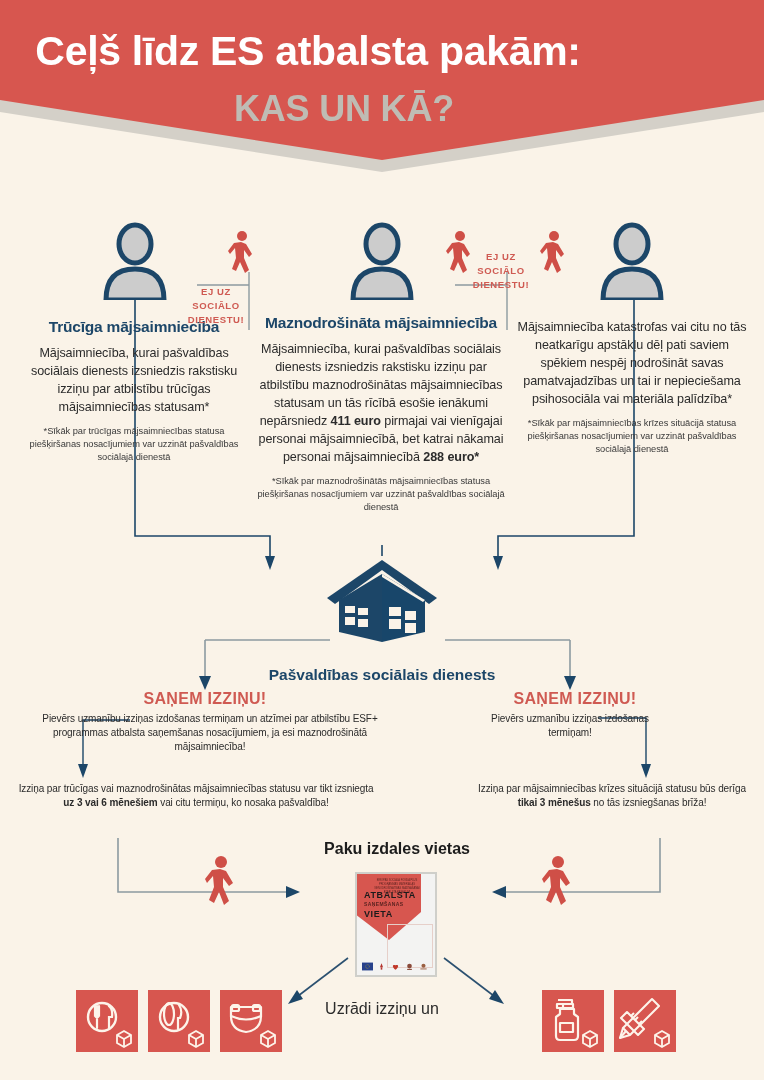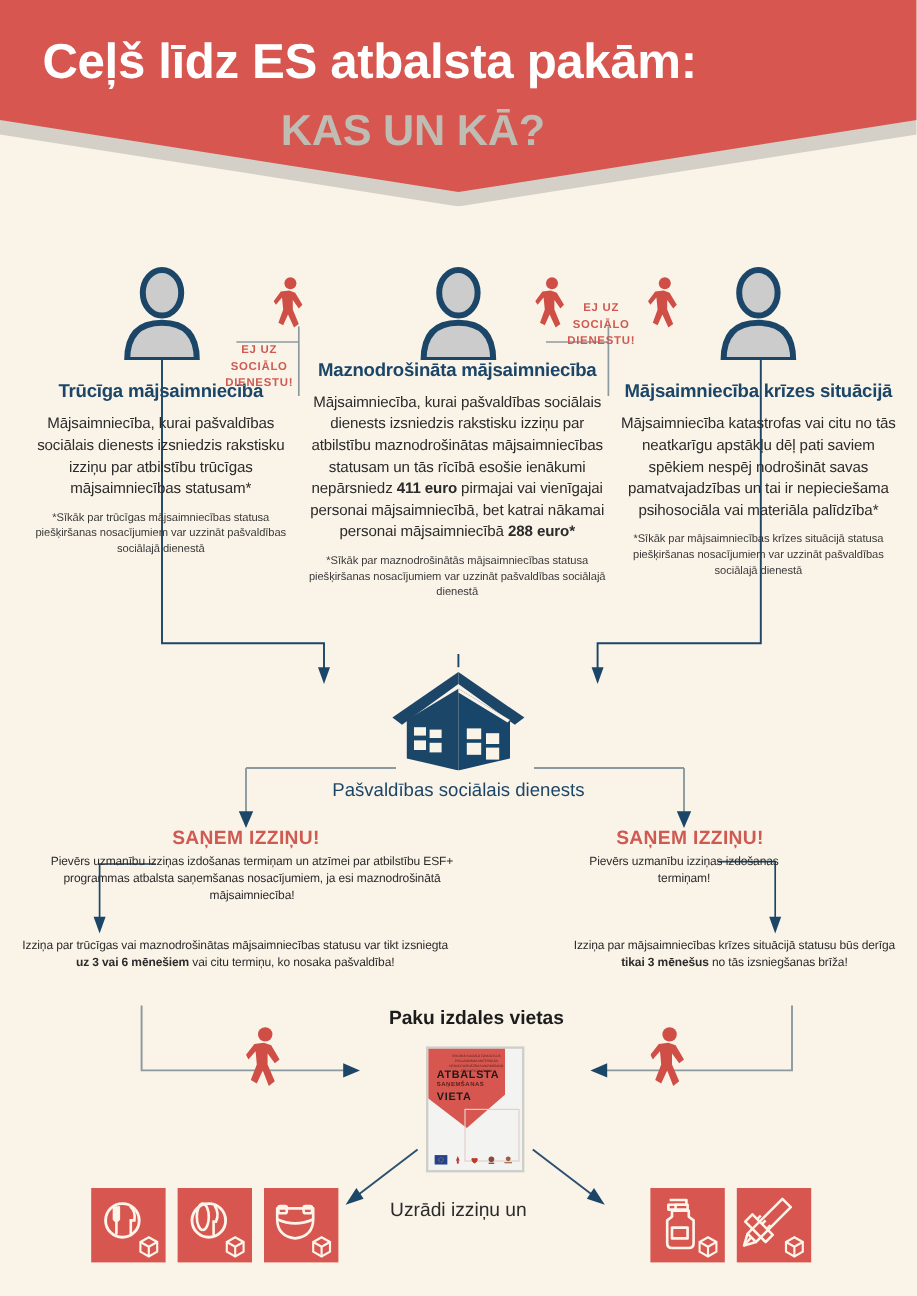--- a/index.html
+++ b/index.html
@@ -119,22 +119,23 @@
     line-height: 1.42;
     margin-top: 9px;
     letter-spacing: -0.05px;
   }
 
   .center-label {
     position: absolute;
     text-align: center;
     color: #1c4668;
     font-size: 15.5px;
-    font-weight: normal;
-    z-index: 5;
+    font-weight: bold;
+    z-index: 5;
+    margin-top: 16px;
   }
 
   .receive-head {
     position: absolute;
     text-align: center;
     color: #cf5a52;
     font-size: 16px;
     font-weight: bold;
     letter-spacing: 0.3px;
     z-index: 5;
@@ -361,28 +362,27 @@
 
   <div class="go-label" style="left:185px; top:285px; width:62px;">EJ UZ SOCIĀLO DIENESTU!</div>
   <div class="go-label" style="left:462px; top:250px; width:78px;">EJ UZ SOCIĀLO DIENESTU!</div>
 
   <div class="col" style="left:18px; top:318px; width:232px;">
     <div class="col-title">Trūcīga mājsaimniecība</div>
     <div class="col-body">Mājsaimniecība, kurai pašvaldības sociālais dienests izsniedzis rakstisku izziņu par atbilstību trūcīgas mājsaimniecības statusam*</div>
     <div class="col-note">*Sīkāk par trūcīgas mājsaimniecības statusa piešķiršanas nosacījumiem var uzzināt pašvaldības sociālajā dienestā</div>
   </div>
 
-  <div class="col" style="left:256px; top:300px; width:250px;">
+  <div class="col" style="left:256px; top:314px; width:250px;">
     <div class="col-title">Maznodrošināta mājsaimniecība</div>
     <div class="col-body">Mājsaimniecība, kurai pašvaldības sociālais dienests izsniedzis rakstisku izziņu par atbilstību maznodrošinātas mājsaimniecības statusam un tās rīcībā esošie ienākumi nepārsniedz <b>411 euro</b> pirmajai vai vienīgajai personai mājsaimniecībā, bet katrai nākamai personai mājsaimniecībā <b>288 euro*</b></div>
     <div class="col-note">*Sīkāk par maznodrošinātās mājsaimniecības statusa piešķiršanas nosacījumiem var uzzināt pašvaldības sociālajā dienestā</div>
   </div>
 
   <div class="col" style="left:512px; top:318px; width:240px;">
-    <div class="col-title">Mājsaimniecība krīzes situācijā</div>
     <div class="col-body">Mājsaimniecība katastrofas vai citu no tās neatkarīgu apstākļu dēļ pati saviem spēkiem nespēj nodrošināt savas pamatvajadzības un tai ir nepieciešama psihosociāla vai materiāla palīdzība*</div>
     <div class="col-note">*Sīkāk par mājsaimniecības krīzes situācijā statusa piešķiršanas nosacījumiem var uzzināt pašvaldības sociālajā dienestā</div>
   </div>
 
   <div style="position:absolute; left:325px; top:558px; width:114px; height:84px; z-index:5;">
     <svg viewBox="0 0 114 84" width="114" height="84">
       <polygon points="57,2 112,40 104,46 57,12" fill="#1c4668"></polygon>
       <polygon points="57,2 2,40 10,46 57,12" fill="#1c4668"></polygon>
       <polygon points="14,42 14,74 57,84 57,16" fill="#1c4668"></polygon>
       <polygon points="57,16 100,42 100,74 57,84" fill="#18466a"></polygon>

